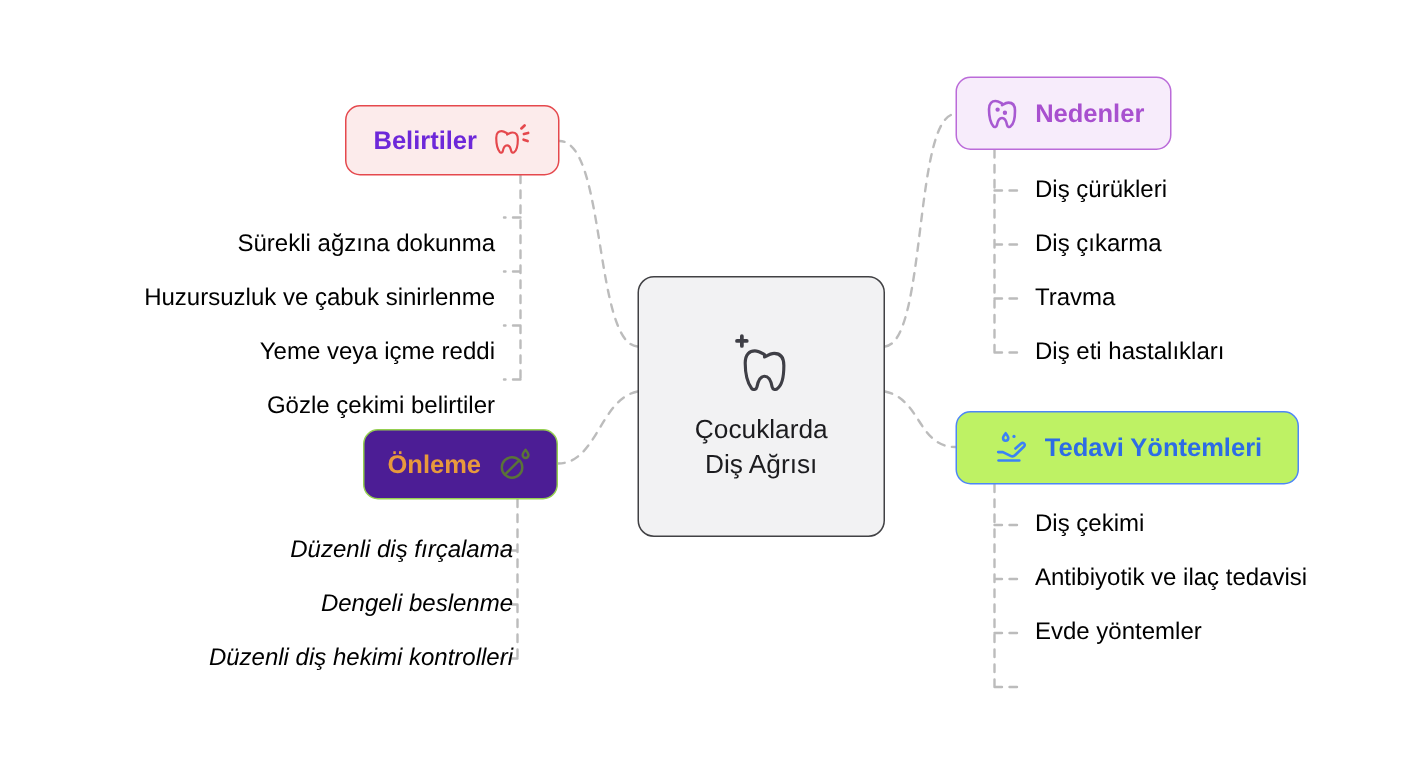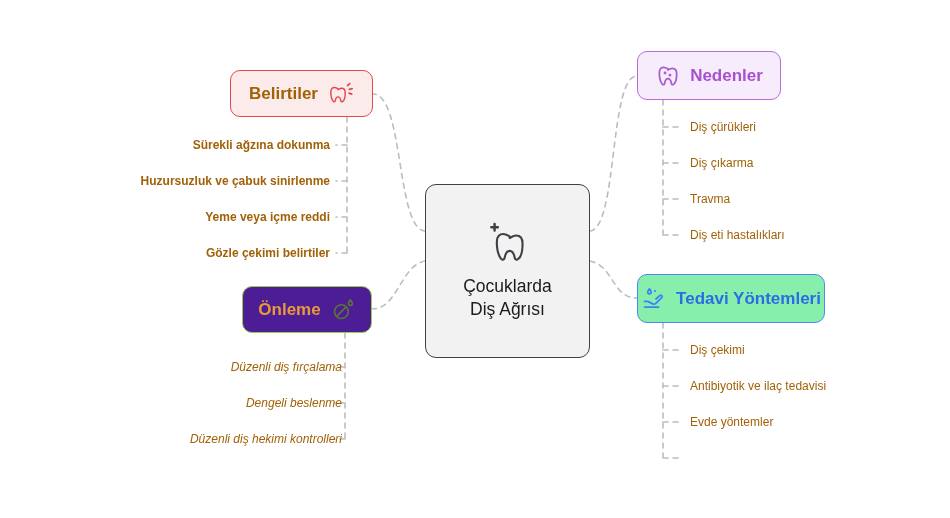--- a/index.html
+++ b/index.html
@@ -6,34 +6,34 @@
   html,body { background:#ffffff; }
   body { font-family:"Liberation Sans", sans-serif; }
   .canvas { position:relative; width:950px; height:518px; background:#ffffff; overflow:hidden; }
 
   .connectors { position:absolute; left:0; top:0; width:950px; height:518px; pointer-events:none; }
   .connectors path { fill:none; stroke:#bcbcbc; stroke-width:1.6; stroke-dasharray:5 5; stroke-linecap:round; }
 
   .node { position:absolute; display:flex; align-items:center; justify-content:center; gap:9px; border-radius:10px; }
   .b-label { font-size:17px; font-weight:600; white-space:nowrap;text-align:right; }
 
-  .node-belirtiler { left:230px; top:70px;  width:143px; height:47px; background:#fcebeb; border:1.6px solid #e5484d; color:#a16207; }
+  .node-belirtiler { left:230px; top:70px;  width:143px; height:47px; background:#fcebeb; border:1.6px solid #e5484d; color:#6d28d9; }
   .node-nedenler   { left:637px; top:51px;  width:144px; height:49px; background:#f7ecfb; border:1.6px solid #bb6bd9; color:#a850cf; }
   .node-onleme     { left:242px; top:286px; width:130px; height:47px; background:#4c1d95; border:1.6px solid #95cf50; color:#e8993c; }
-  .node-tedavi     { left:637px; top:274px; width:188px; height:49px; background:#86efac; border:1.6px solid #4e86f7; color:#2d6ce5; }
+  .node-tedavi     { left:637px; top:274px; width:229px; height:49px; background:#bef264; border:1.6px solid #4e86f7; color:#2d6ce5; }
 
   .center-node { position:absolute; left:425px; top:184px; width:165px; height:174px;
                  background:#f2f2f3; border:1.7px solid #414144; border-radius:11px;
                  display:flex; flex-direction:column; align-items:center; justify-content:center; gap:8px; }
   .center-title { text-align:center; font-size:17.5px; font-weight:500; color:#1c1c1f; line-height:1.32; }
 
   .items { position:absolute; list-style:none; }
-  .items li { height:36px; display:flex; align-items:center; font-size:12px; color:#a16207; white-space:nowrap; }
+  .items li { height:36px; display:flex; align-items:center; font-size:16px; color:#000000; white-space:nowrap; }
   .items-right li { justify-content:flex-end; }
-  .items-belirtiler { left:20px;  top:127px; width:310px;font-weight:bold; }
+  .items-belirtiler { left:20px;  top:145px; width:310px; }
   .items-onleme     { left:42px;  top:349px; width:300px;font-style:italic; }
   .items-nedenler   { left:690px; top:109px; width:230px; }
   .items-tedavi     { left:690px; top:332px; width:245px; }
 
   .b-icon { display:flex; align-items:center; }
 </style>
 </head>
 <body>
 
 <div class="canvas">

